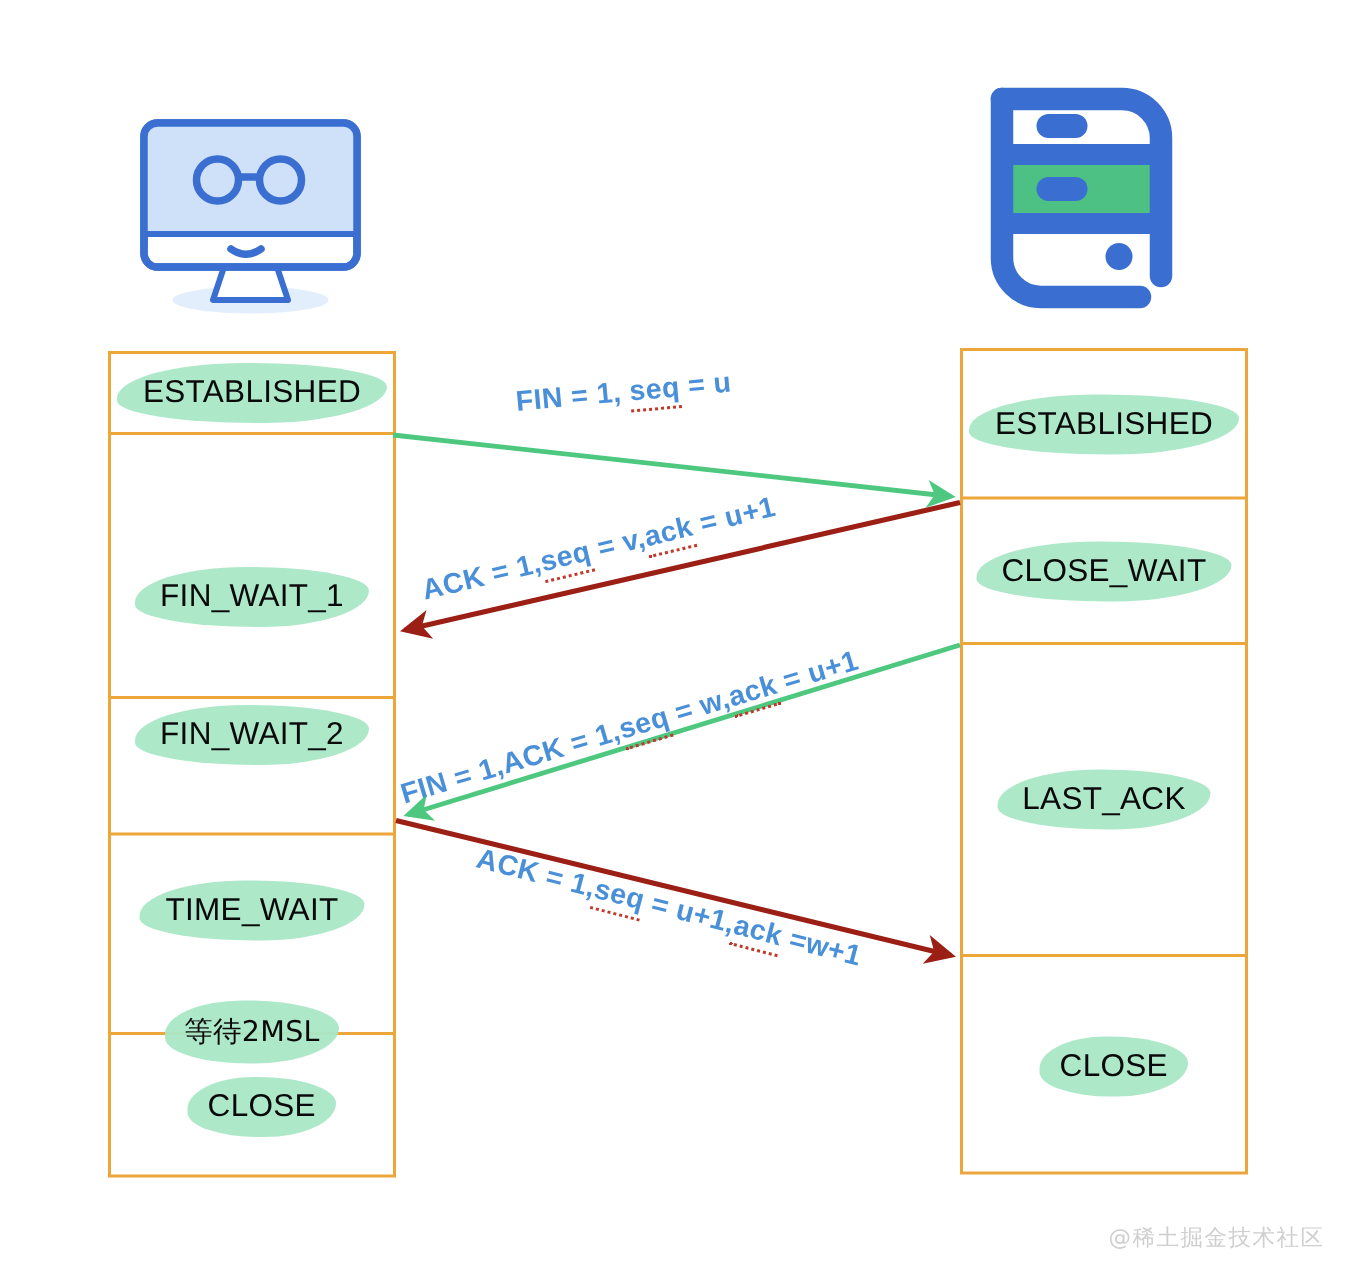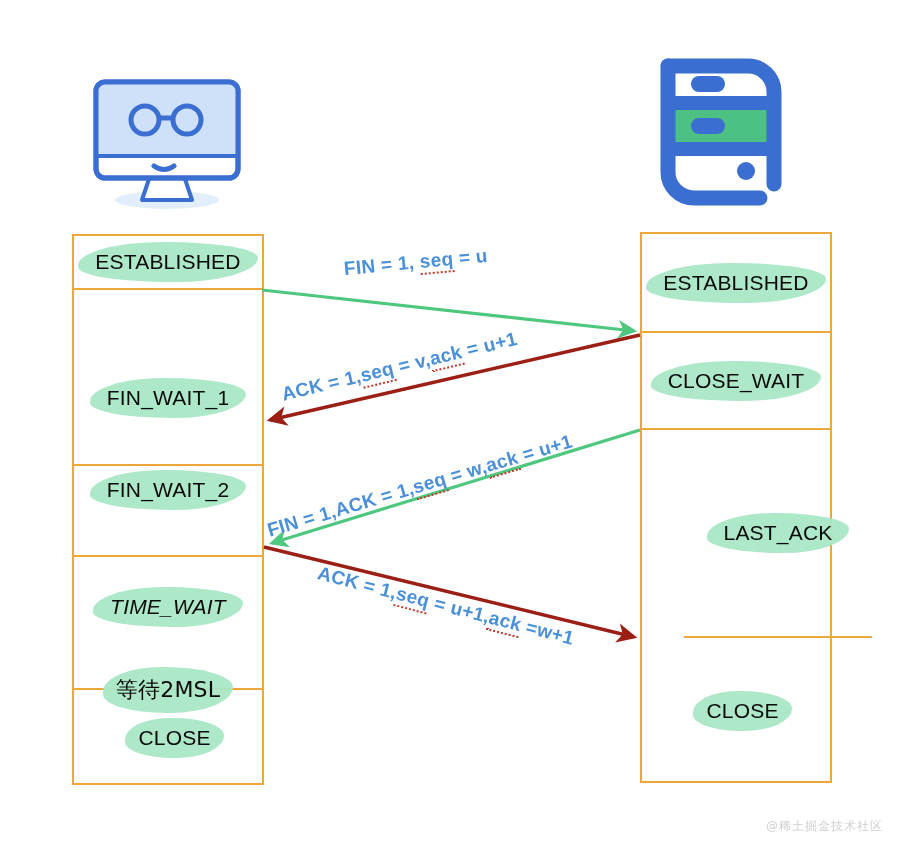--- a/index.html
+++ b/index.html
@@ -78,21 +78,21 @@
     background: #a9e7c6;
     border-radius: 46% 54% 50% 50% / 55% 45% 58% 42%;
     z-index: -1;
     opacity: 0.95;
   }
   .state-label.wide::before {
     left: -10px; right: -10px;
     border-radius: 48% 52% 47% 53% / 60% 40% 62% 38%;
   }
   .state-label.cn {
-    font-size: 22px;
+    font-size: 19px;
     font-family: "DejaVu Sans", "Liberation Sans", sans-serif;
   }
 
   
   #arrow-layer {
     position: absolute;
     left: 0; top: 0;
     width: 905px;
     height: 847px;
     pointer-events: none;
@@ -116,21 +116,21 @@
   #msg1-label { left: 344px; top: 258px; transform: rotate(-5.2deg); }
   #msg2-label { left: 282px; top: 384px; transform: rotate(-13.5deg); }
   #msg3-label { left: 268px; top: 520px; transform: rotate(-16.5deg); }
   #msg4-label { left: 318px; top: 562px; transform: rotate(14.5deg); }
 
   
   #watermark {
     position: absolute;
     right: 22px;
     bottom: 12px;
-    font-size: 12px;
+    font-size: 15px;
     color: #cfcfcf;
     font-family: "DejaVu Sans", "Liberation Sans", sans-serif;
     letter-spacing: 1px;
   }
 </style>
 </head>
 <body>
 
 <div id="canvas">
 
@@ -166,39 +166,39 @@
     <div class="state-cell" style="top:0; height:54px;">
       <span class="state-label wide">ESTABLISHED</span>
     </div>
     <div class="state-cell" style="top:59px; height:135px;margin-top:36px;">
       <span class="state-label wide">FIN_WAIT_1</span>
     </div>
     <div class="state-cell" style="top:189px; height:132px;">
       <span class="state-label wide">FIN_WAIT_2</span>
     </div>
     <div class="state-cell" style="top:309px; height:145px;">
-      <span class="state-label wide" style="margin-bottom:20px;font-style:italic;">TIME_WAIT</span>
+      <span class="state-label wide" style="margin-bottom:20px;">TIME_WAIT</span>
     </div>
     <div class="state-cell last" style="top:454px; height:95px;">
       <span class="state-label">CLOSE</span>
     </div>
 
     <div style="position:absolute; left:0; top:438px; width:100%; display:flex; align-items:center; justify-content:center; z-index:5;">
       <span class="state-label cn">等待2MSL</span>
     </div>
   </div>
 
   <div class="state-column" id="server-column">
     <div class="state-cell" style="top:0; height:99px;">
       <span class="state-label wide">ESTABLISHED</span>
     </div>
     <div class="state-cell" style="top:99px; height:97px;">
       <span class="state-label wide">CLOSE_WAIT</span>
     </div>
-    <div class="state-cell" style="top:196px; height:208px;margin-left:42px;">
+    <div class="state-cell" style="top:196px; height:208px;">
       <span class="state-label wide">LAST_ACK</span>
     </div>
     <div class="state-cell last" style="top:404px; height:145px;">
       <span class="state-label">CLOSE</span>
     </div>
   </div>
 
   <svg id="arrow-layer" viewBox="0 0 905 847">
     <defs>
       <marker id="head-green" markerWidth="7" markerHeight="7" refX="5.4" refY="3.5" orient="auto" markerUnits="strokeWidth">

